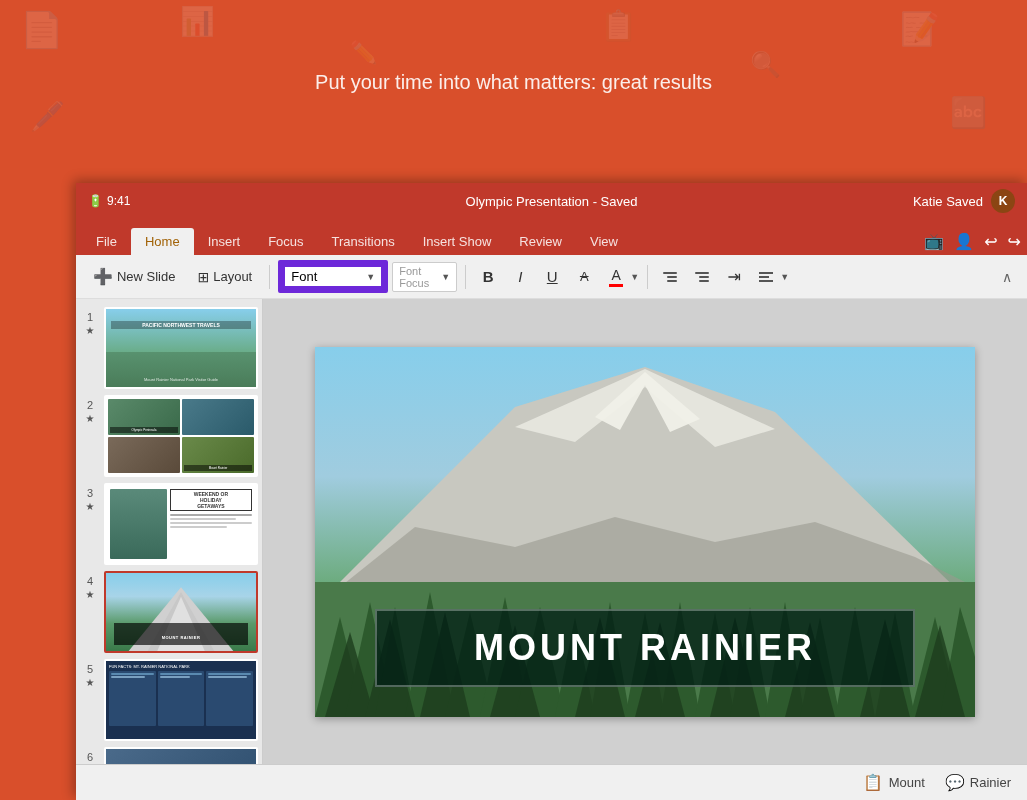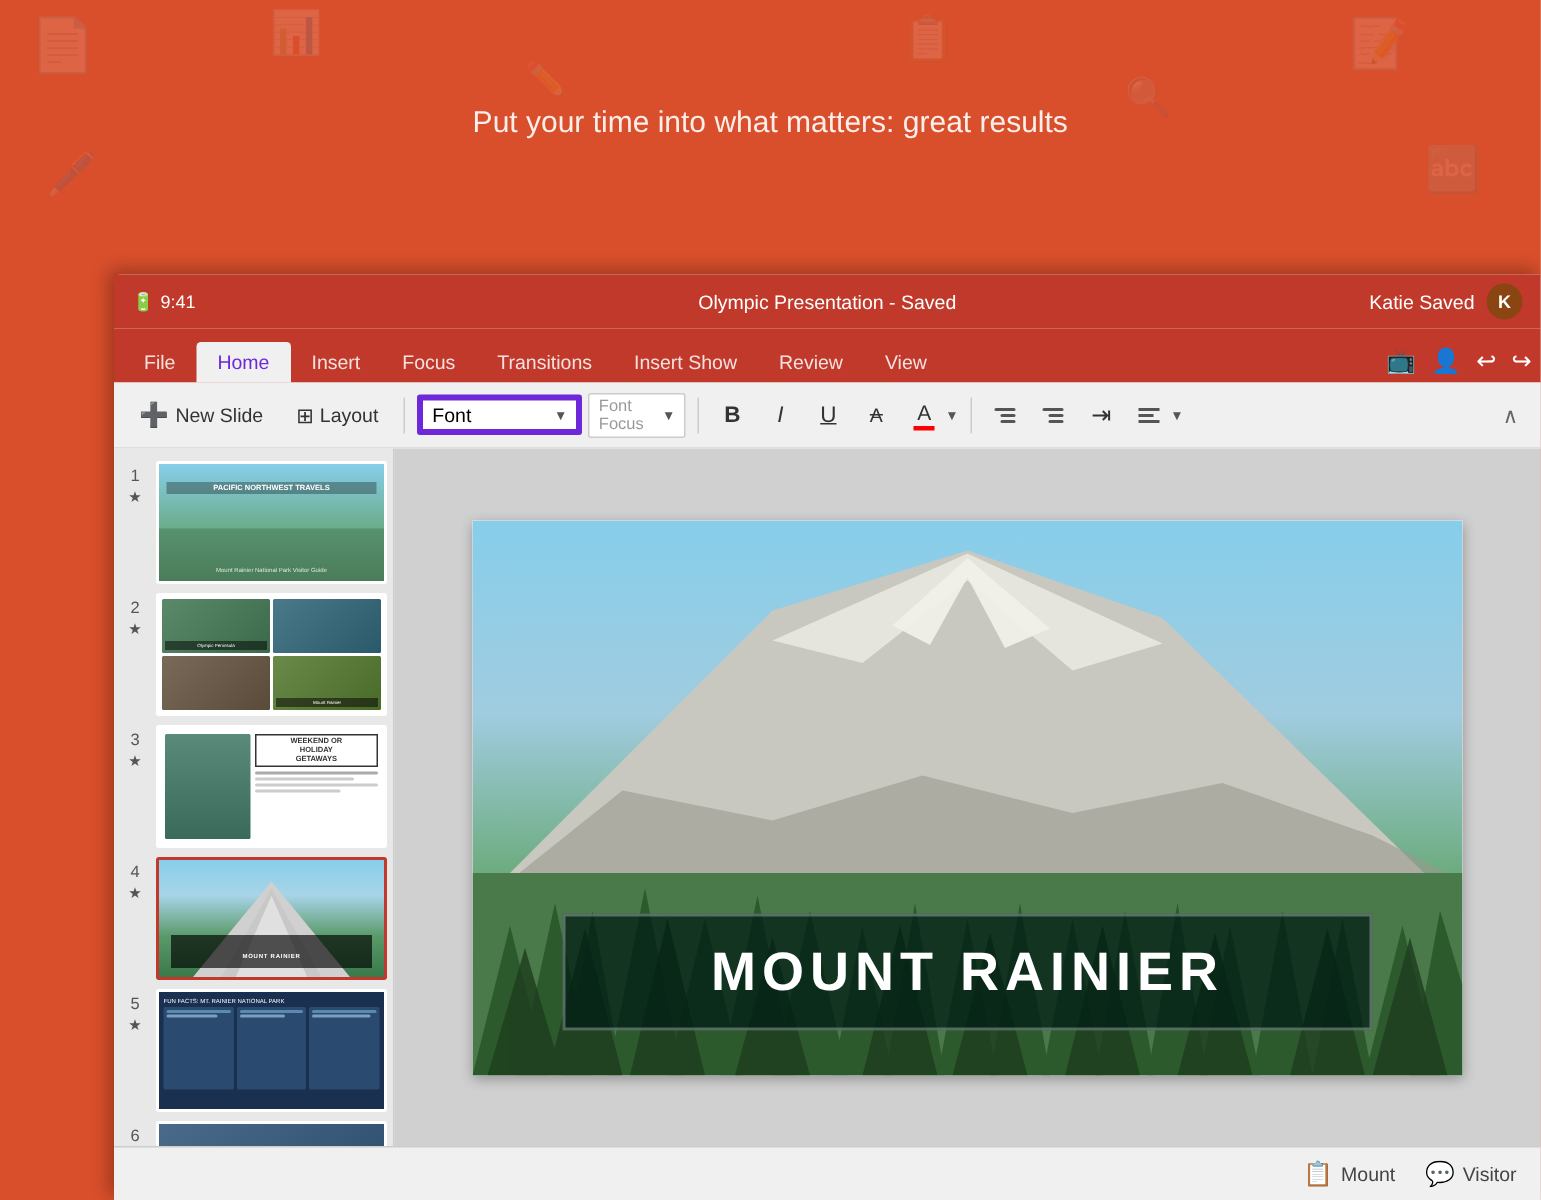--- a/index.html
+++ b/index.html
@@ -108,21 +108,21 @@
     .ribbon-tab {
       padding: 6px 14px;
       font-size: 13px;
       color: rgba(255,255,255,0.85);
       cursor: pointer;
       border-radius: 3px 3px 0 0;
     }
 
     .ribbon-tab.active {
       background: #f0f0f0;
-      color: #6d28d9;
+      color: #a16207;
     }
 
     .ribbon-tab-spacer {
       flex: 1;
     }
 
     .ribbon-icons {
       display: flex;
       align-items: center;
       gap: 10px;
@@ -155,21 +155,21 @@
     }
 
     .toolbar-separator {
       width: 1px;
       height: 24px;
       background: #ccc;
       margin: 0 4px;
     }
 
     .font-dropdown {
-      border: 4px solid #6d28d9;
+      border: 7px solid #6d28d9;
       border-radius: 2px;
       padding: 2px 6px;
       font-size: 13px;
       width: 110px;
       background: white;
       display: flex;
       align-items: center;
       justify-content: space-between;
       cursor: pointer;
     }
@@ -716,17 +716,17 @@
 
   </div>
 
   <div class="bottom-bar">
     <div class="bottom-btn">
       <span style="font-size:16px;">📋</span>
       <span>Mount</span>
     </div>
     <div class="bottom-btn">
       <span style="font-size:16px;">💬</span>
-      <span>Visitor</span>
+      <span>Rainier</span>
     </div>
   </div>
 
 </div>
 
 </body></html>

